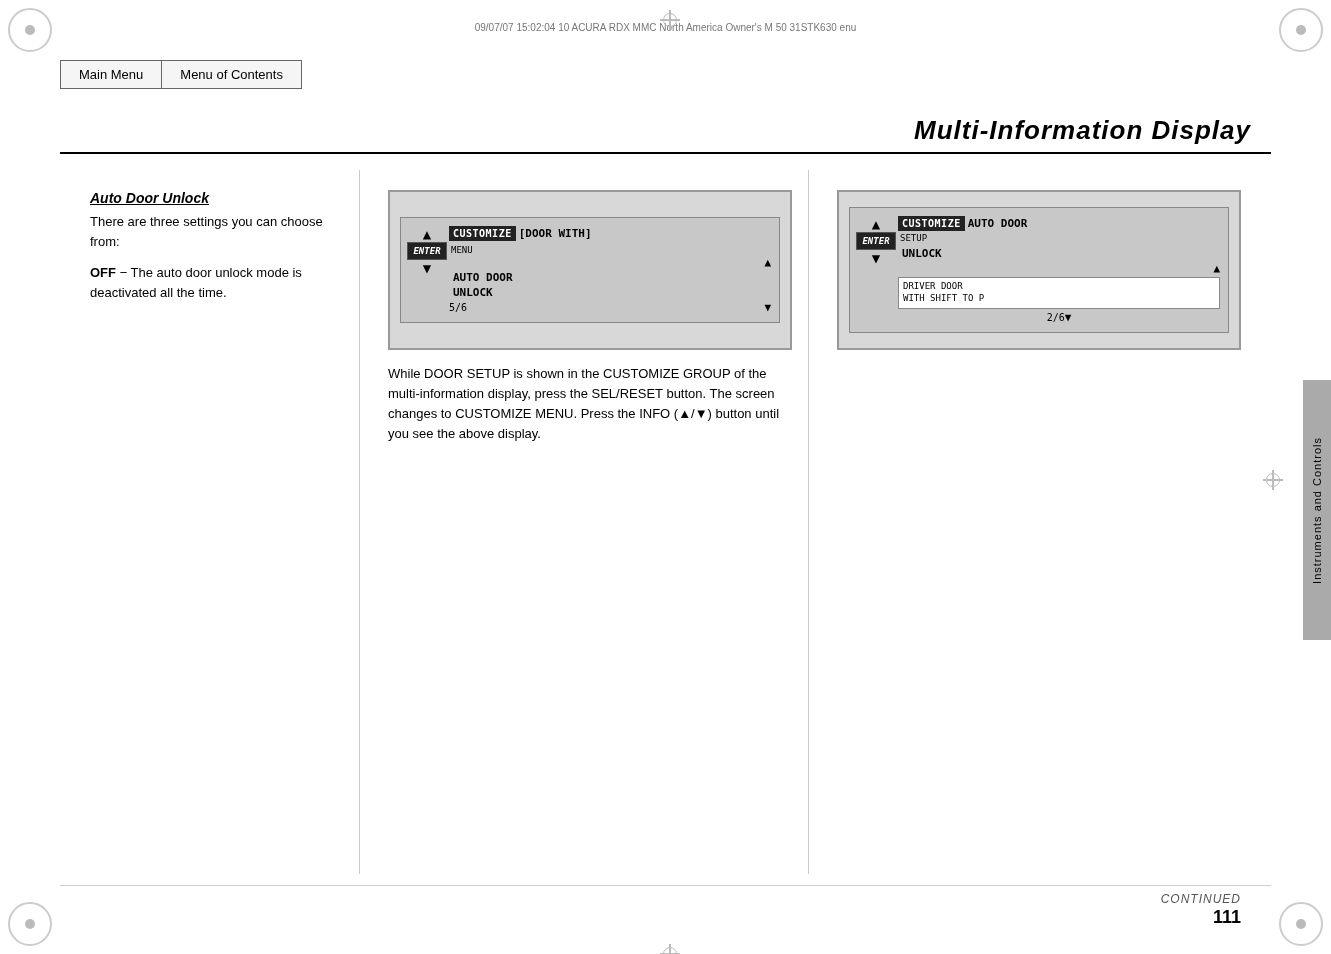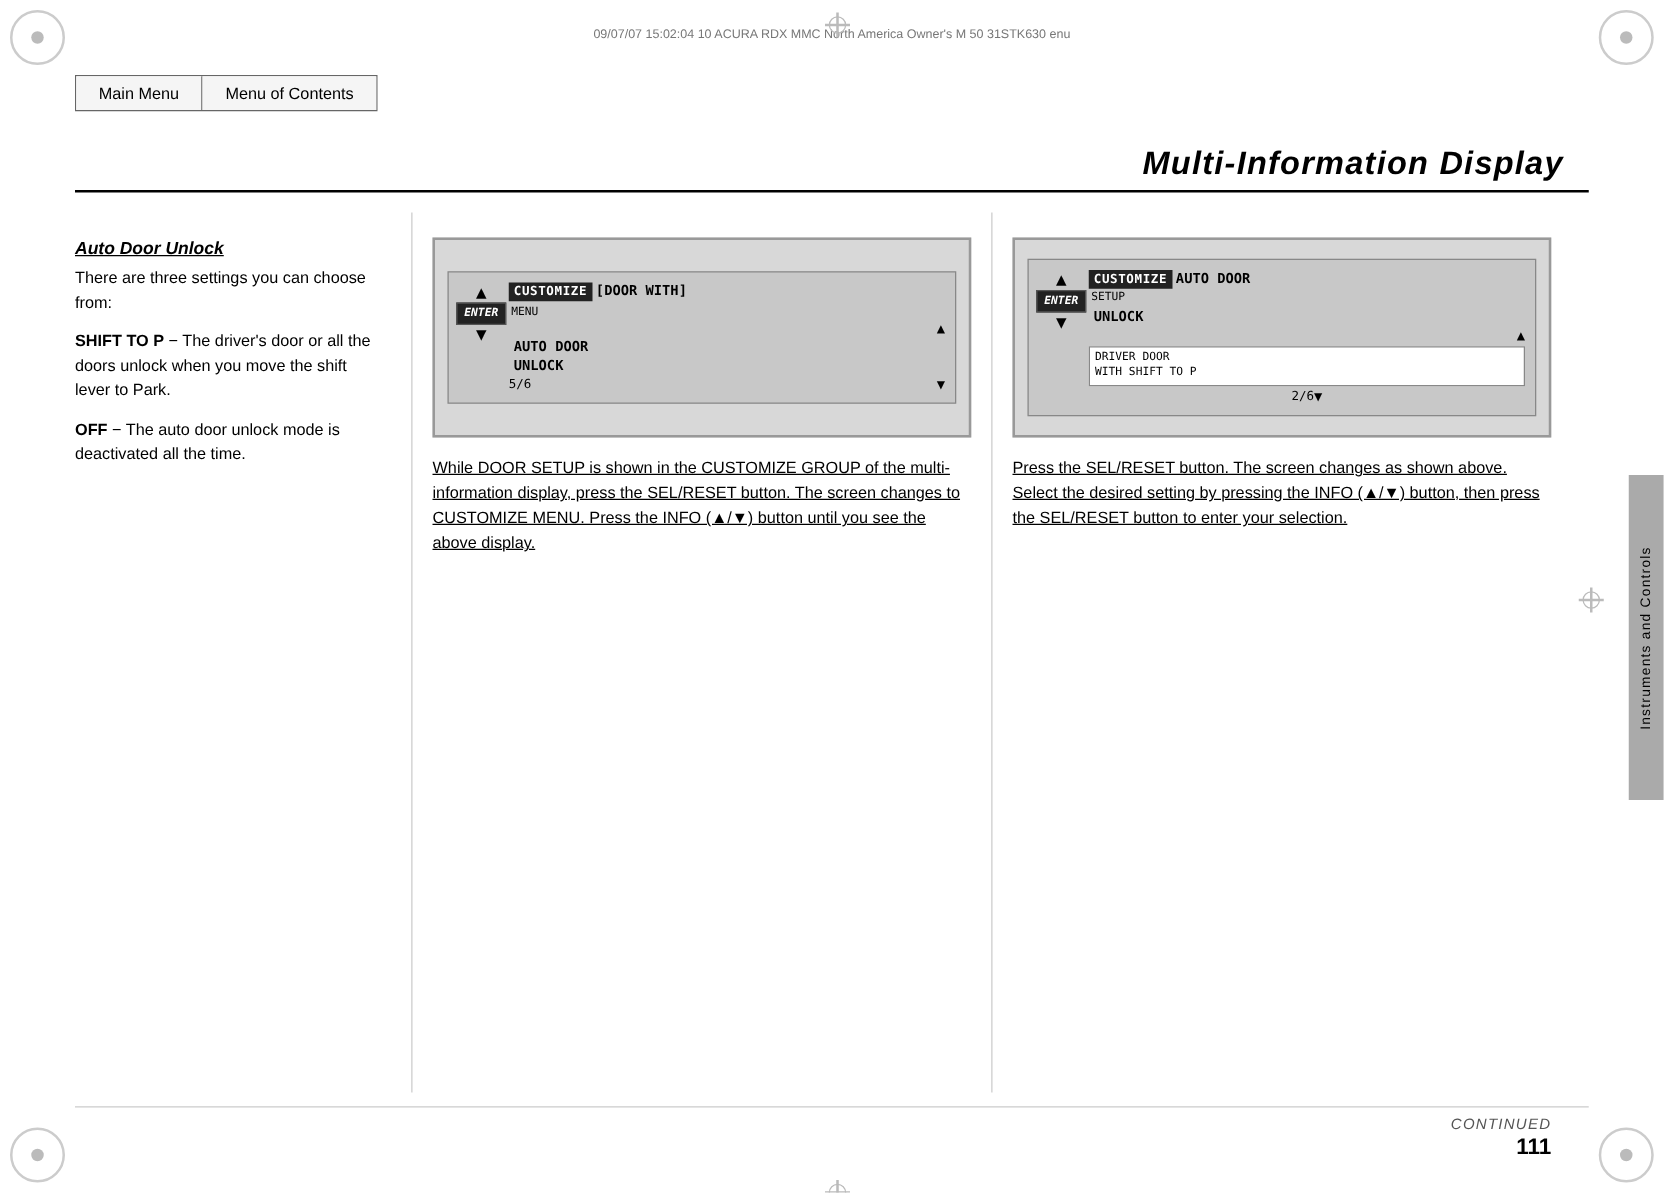--- a/index.html
+++ b/index.html
@@ -113,21 +113,22 @@
       left: 60px;
       right: 90px;
       bottom: 80px;
       display: flex;
       flex-direction: column;
     }
 
     .columns {
       display: flex;
       flex: 1;
-      gap: 0;
+      gap: 12px;
+      margin-left: 30px;
     }
 
     
     .left-col {
       width: 270px;
       padding-right: 20px;
       padding-top: 20px;
       border-right: 1px solid #ccc;
     }
 
@@ -216,21 +217,20 @@
       width: 36px;
     }
 
     .lcd-main-content {
       flex: 1;
     }
 
     .col-caption {
       font-size: 13px;
       line-height: 1.55;
-      text-decoration: underline;
     }
 
     
     .footer-continued {
       position: absolute;
       bottom: 48px;
       right: 90px;
       font-size: 12px;
       font-style: italic;
       letter-spacing: 1px;
@@ -354,25 +354,20 @@
 <div class="side-tab">
   <span class="side-tab-text">Instruments and Controls</span>
 </div>
 
 <div class="content-area">
   <div class="columns">
 
     <div class="left-col">
       <div class="section-title">Auto Door Unlock</div>
       <div class="body-text">There are three settings you can choose from:</div>
-      <div class="body-text">
-        <strong>SHIFT TO P</strong>
-        <span> − </span>
-        <span>The driver's door or all the doors unlock when you move the shift lever to Park.</span>
-      </div>
       <div class="body-text">
         <strong>OFF</strong>
         <span> − </span>
         <span>The auto door unlock mode is deactivated all the time.</span>
       </div>
     </div>
 
     <div class="mid-col">
 
       <div class="lcd-container">
@@ -429,21 +424,20 @@
                 <div class="lcd-driver-text">DRIVER DOOR<br>WITH SHIFT TO P</div>
               </div>
               <div style="display:flex;align-items:center;justify-content:center;margin-top:2px;">
                 <span class="lcd-fraction">2/6</span>
                 <span style="font-size:11px;">▼</span>
               </div>
             </div>
           </div>
         </div>
       </div>
-      <div class="col-caption">Press the SEL/RESET button. The screen changes as shown above. Select the desired setting by pressing the INFO (▲/▼) button, then press the SEL/RESET button to enter your selection.</div>
     </div>
 
   </div>
 </div>
 
 <div class="footer-rule"></div>
 
 <div class="footer-continued">CONTINUED</div>
 
 <div class="page-number">111</div>

